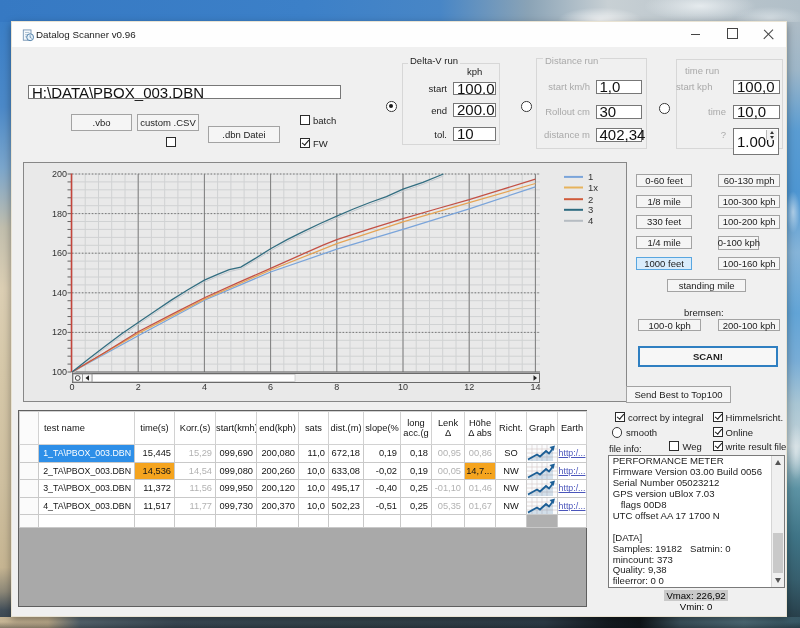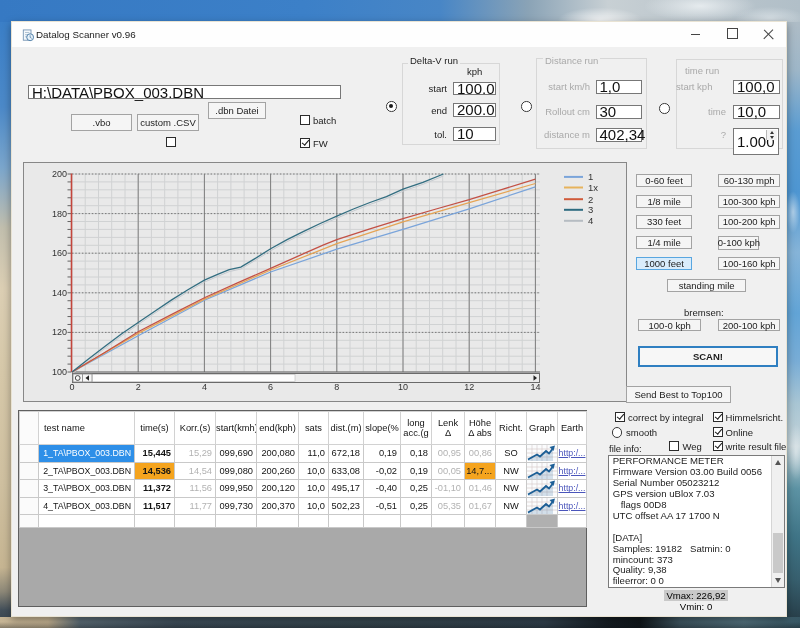--- a/index.html
+++ b/index.html
@@ -29,21 +29,21 @@
 .panel{left:11px;top:140px;width:604px;height:240px;background:#e9e9e9;border:1px solid #878787}
 .tblc{left:6px;top:388px;width:569px;height:197px;background:#a9a9a9;border:1px solid #5f5f5f}
 table.grid{border-collapse:collapse;table-layout:fixed;width:567px;background:#fff}
 .grid td{border:1px solid #c9c9c9;overflow:hidden;white-space:nowrap;font-size:9.3px;color:#141414;padding:0}
 .grid tr.hr td{height:33px;text-align:center;font-size:9.3px;line-height:10.5px;border-color:#d2d2d2}
 .grid tr.dr td{height:17.6px}
 .grid tr.er td{height:13px}
 .rh{background:#fbfbfb}
 .cc{text-align:center}
 .cr{text-align:right;padding-right:3px !important}
-.b{font-weight:bold}
+.b{font-weight:normal}
 .grid td.gy{color:#b2b2b2}
 .cg{text-align:center;padding:0 !important;vertical-align:middle}
 .cg svg{display:block;margin:0 auto}
 .lnk{color:#4a55bb;text-decoration:underline;font-size:8.8px}
 .ec.g{background:#b0b0b0}
 .ibox{left:595.7px;top:433.4px;width:177px;height:133px;background:#fff;border:1px solid #7a7a7a;font-size:9.6px;line-height:10.9px;color:#1c1c1c;padding:0 14px 0 4px;white-space:pre;overflow:hidden}
 .isb{left:758.5px;top:434.4px;width:13px;height:131px;background:#f0f0f0;border-left:1px solid #d5d5d5}
 .thumb{left:1.5px;top:77px;width:10px;height:40px;background:#c9c9c9}
 .tri-u{left:3px;top:4px;width:0;height:0;border-left:3.6px solid transparent;border-right:3.6px solid transparent;border-bottom:5px solid #555}
 .tri-d{left:3px;bottom:4px;width:0;height:0;border-left:3.6px solid transparent;border-right:3.6px solid transparent;border-top:5px solid #555}
@@ -63,21 +63,21 @@
         <circle cx="9.5" cy="9.5" r="4" fill="#e8f2fa" stroke="#4a7ba6" stroke-width="1.1"></circle>
         <path d="M9.5 7.2V9.7L11.3 10.8" stroke="#4a7ba6" stroke-width="0.9" fill="none"></path>
       </svg></div>
 <div class="abs ttl">Datalog Scanner v0.96</div>
 <div class="abs mini"></div>
     <div class="abs maxi"></div>
     <div class="abs clos"></div>
 <div class="abs inp" style="left:16px;top:63px;width:313px;height:14px">H:\DATA\PBOX_003.DBN</div>
 <div class="abs btn" style="left:59px;top:92px;width:61px;height:17px">.vbo</div>
 <div class="abs btn" style="left:125px;top:92px;width:62px;height:17px">custom .CSV</div>
-<div class="abs btn" style="left:196px;top:80px;width:58px;height:17px">.dbn Datei</div>
+<div class="abs btn" style="left:196px;top:104px;width:72px;height:17px">.dbn Datei</div>
 <div class="abs cb" style="left:288px;top:93px"></div>
     <div class="abs lab" style="left:301px;top:92.5px">batch</div>
 <div class="abs cb" style="left:154px;top:115px"></div>
 <div class="abs cb ck" style="left:288px;top:116px"></div>
     <div class="abs lab" style="left:301px;top:115.5px">FW</div>
 <div class="abs rd on" style="left:374px;top:79px"></div>
 <div class="abs grp" style="left:390px;top:41px;width:98px;height:82px"></div>
 <div class="abs gt" style="left:396px;top:32.5px;color:#1c1c1c">Delta-V run</div>
 <div class="abs lab" style="left:455px;top:44px">kph</div>
 <div class="abs lab" style="left:413px;top:61px;width:22px;text-align:right">start</div>

